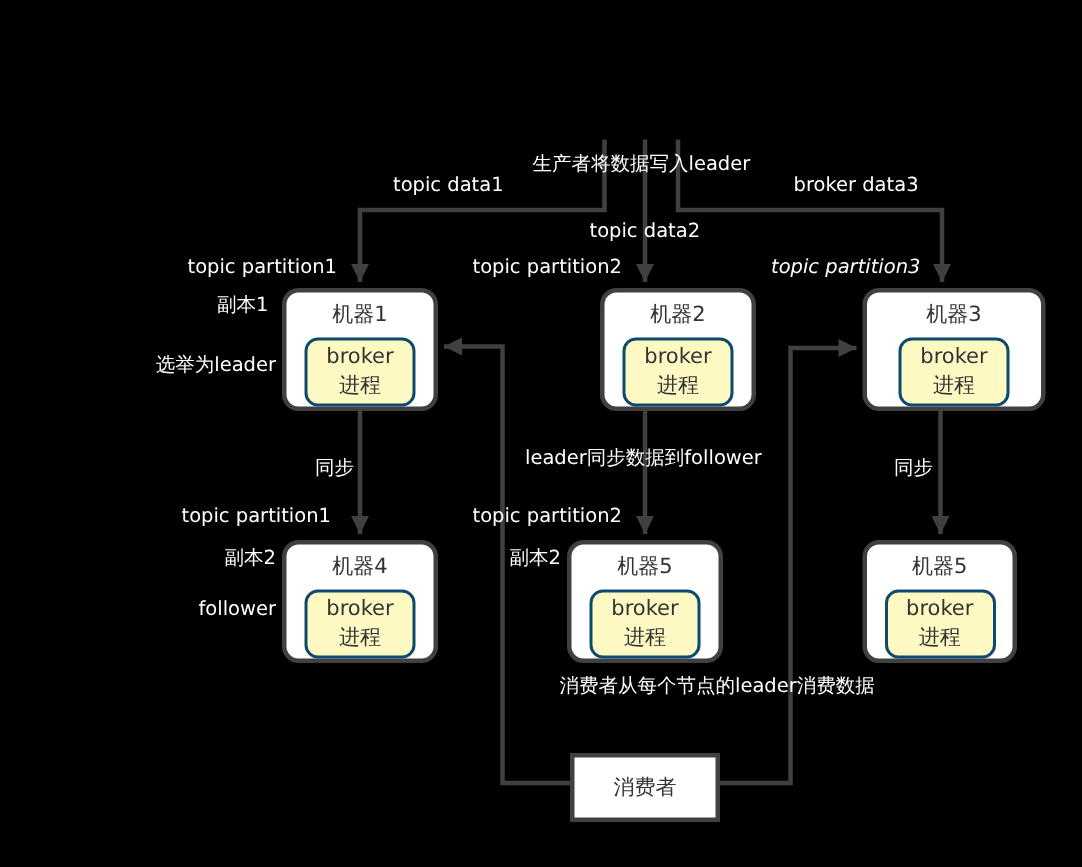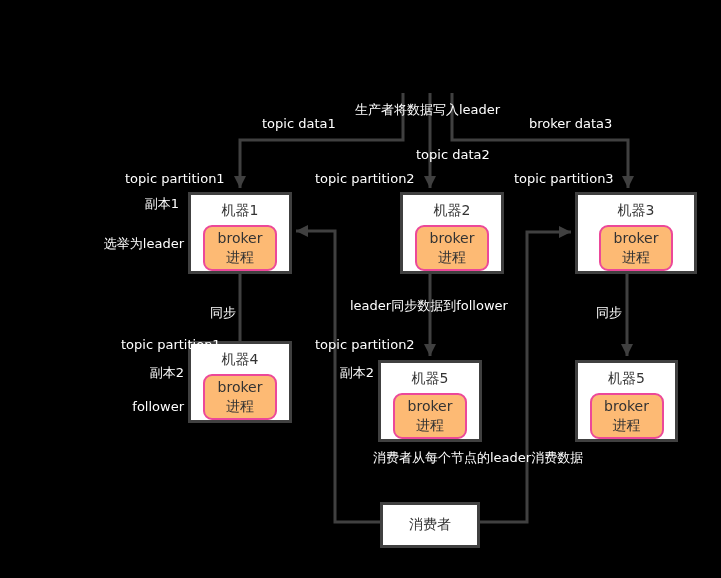--- a/index.html
+++ b/index.html
@@ -38,33 +38,34 @@
     justify-content: center;
     font-size: 14px;
   }
   .terminal {
     
   }
   .machine {
     flex-direction: column;
     justify-content: flex-start;
     padding-top: 7px;
+    border-radius: 11px;
   }
   .machine-name {
     font-size: 14px;
     color: #333333;
     line-height: 1.2;
     margin-bottom: 6px;
   }
   .broker-box {
     width: 70px;
     height: 46px;
-    border: 2px solid #ec4899;
+    border: 2px solid #0c4a6e;
     border-radius: 9px;
-    background: #fdba74;
+    background: #fef9c3;
     display: flex;
     flex-direction: column;
     align-items: center;
     justify-content: center;
     font-size: 14px;
     line-height: 1.35;
     color: #333333;
   }
   .lbl {
     position: absolute;
@@ -121,21 +122,21 @@
   </div>
 
   <div class="node machine" style="left:575px; top:192px; width:122px; height:82px;">
     <div class="machine-name">机器3</div>
     <div class="broker-box">
       <span>broker</span>
       <span>进程</span>
     </div>
   </div>
 
-  <div class="node machine" style="left:188px; top:341px; width:104px; height:82px;">
+  <div class="node machine" style="left:188px; top:360px; width:104px; height:82px;">
     <div class="machine-name">机器4</div>
     <div class="broker-box">
       <span>broker</span>
       <span>进程</span>
     </div>
   </div>
 
   <div class="node machine" style="left:378px; top:360px; width:104px; height:82px;">
     <div class="machine-name">机器5</div>
     <div class="broker-box">
@@ -151,25 +152,25 @@
       <span>进程</span>
     </div>
   </div>
 
   <div class="node terminal" style="left:380px; top:502px; width:100px; height:46px;">
     <span>消费者</span>
   </div>
 
   <span class="lbl" style="left:355px; top:103px;">生产者将数据写入leader</span>
   <span class="lbl" style="left:262px; top:117px;">topic data1</span>
-  <span class="lbl" style="left:416px; top:148px;">topic data2</span>
+  <span class="lbl" style="left:393px; top:148px;">topic data2</span>
   <span class="lbl" style="left:529px; top:117px;">broker data3</span>
   <span class="lbl" style="left:125px; top:172px;">topic partition1</span>
   <span class="lbl" style="left:315px; top:172px;">topic partition2</span>
-  <span class="lbl" style="left:514px; top:172px;">topic partition3</span>
+  <span class="lbl" style="left:514px; top:172px;font-style:italic;">topic partition3</span>
   <span class="lbl" style="right:542px; top:197px;">副本1</span>
   <span class="lbl" style="right:537px; top:237px;">选举为leader</span>
   <span class="lbl" style="left:210px; top:306px;">同步</span>
   <span class="lbl" style="left:350px; top:299px;">leader同步数据到follower</span>
   <span class="lbl" style="left:596px; top:306px;">同步</span>
   <span class="lbl" style="left:121px; top:338px;">topic partition1</span>
   <span class="lbl" style="left:315px; top:338px;">topic partition2</span>
   <span class="lbl" style="right:537px; top:366px;">副本2</span>
   <span class="lbl" style="right:347px; top:366px;">副本2</span>
   <span class="lbl" style="right:537px; top:400px;">follower</span>

